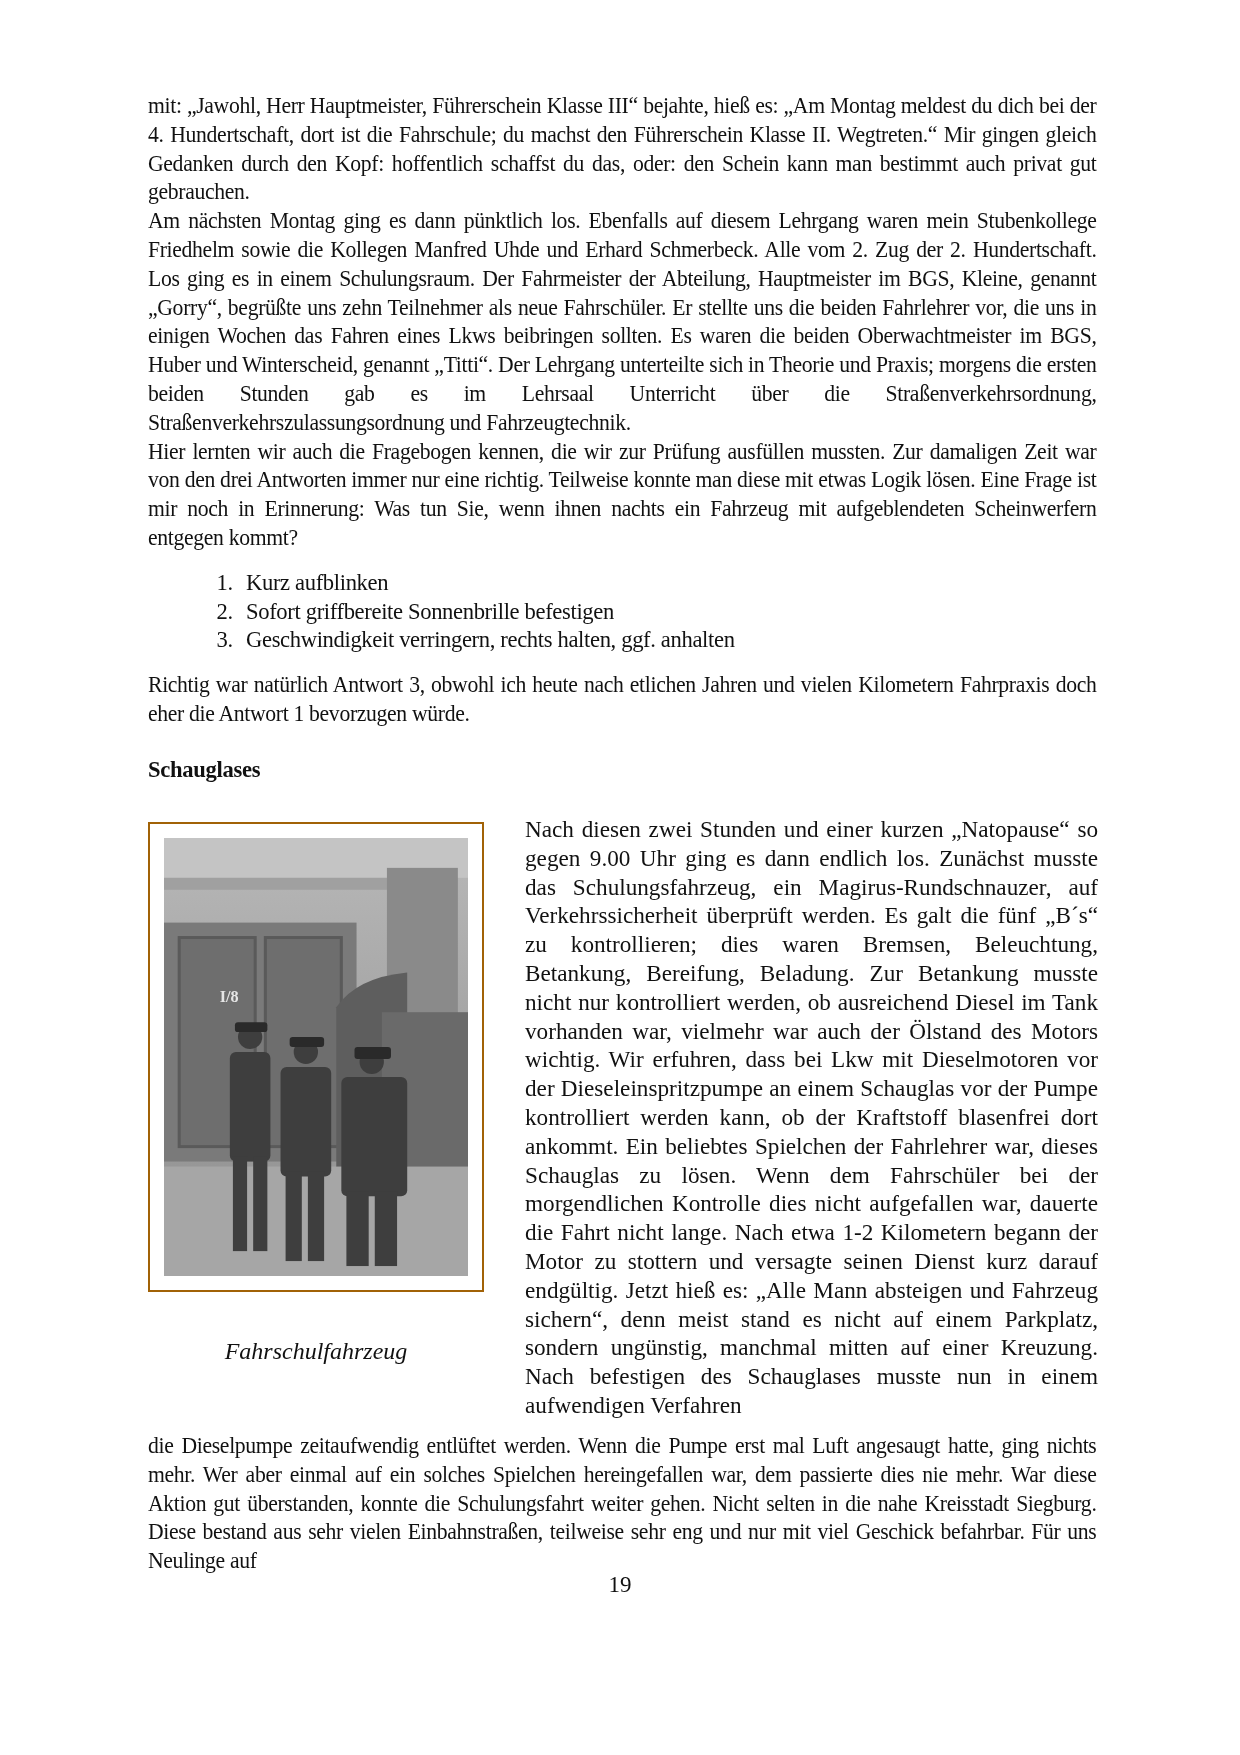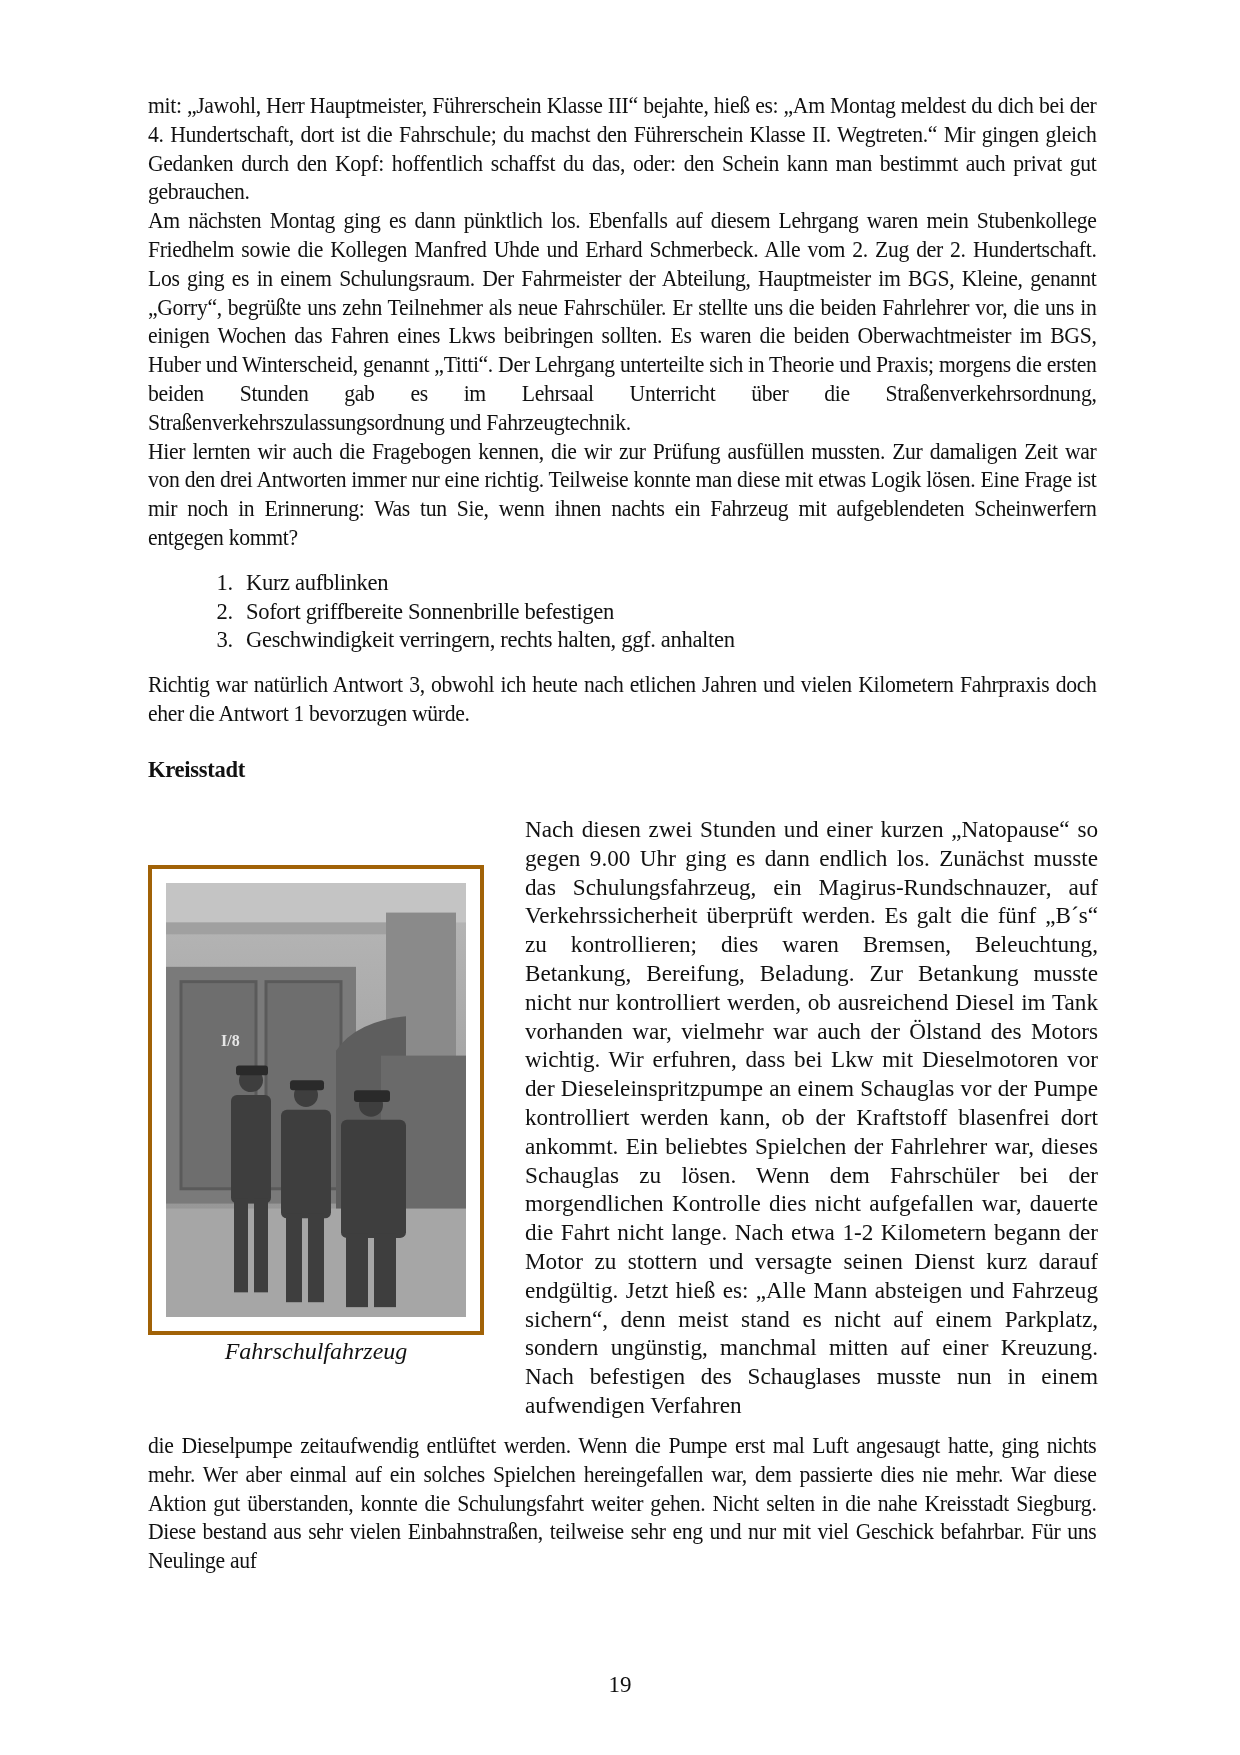--- a/index.html
+++ b/index.html
@@ -6,45 +6,45 @@
   body { width: 1240px; height: 1755px; position: relative; overflow: hidden;
          font-family: "Liberation Serif", serif; color: #111; }
   .page { position: absolute; left: 148px; top: 92px; width: 950px; }
   .p { font-size: 22.6px; line-height: 28.8px; text-align: justify;
        letter-spacing: -0.35px; margin: 0; transform: scaleX(0.96); transform-origin: left top; width: 104%; }
   .p.last { text-align-last: left; }
   ol { margin: 16px; padding-left: 74px; font-size: 22.6px; line-height: 28.8px; letter-spacing: -0.35px; }
   ol li { padding-left: 8px; }
   h2 { font-size: 22.6px; font-weight: bold; margin: 0; position: absolute; left: 148px; top: 757px; letter-spacing: -0.3px; }
   .figure { position: absolute; left: 148px; top: 822px; width: 336px; height: 470px;
-            border: 4px solid #a16207; box-sizing: border-box; background: #fff; margin-top: 43px; }
+            border: 2px solid #a16207; box-sizing: border-box; background: #fff; }
   .photo { position: absolute; left: 14px; top: 14px; right: 14px; bottom: 14px; background: #9a9a9a; overflow: hidden; }
   .caption { position: absolute; left: 148px; top: 1318px; width: 336px; text-align: center;
              font-style: italic; font-size: 24px; margin-top: 20px; }
   .col { position: absolute; left: 525px; top: 815px; width: 573px; }
   .col .p { font-size: 23.2px; line-height: 28.8px; letter-spacing: 0; transform: none; width: 100%; }
   .after { position: absolute; left: 148px; top: 1432px; width: 950px; }
-  .pagenum { position: absolute; left: 0; width: 1240px; top: 1672px; text-align: center; font-size: 23px; }
+  .pagenum { position: absolute; left: 0; width: 1240px; top: 1572px; text-align: center; font-size: 23px; }
 </style>
 </head>
 <body>
 
 <div class="page">
   <p class="p">mit: „Jawohl, Herr Hauptmeister, Führerschein Klasse III“ bejahte, hieß es: „Am Montag meldest du dich bei der 4. Hundertschaft, dort ist die Fahrschule; du machst den Führerschein Klasse II. Wegtreten.“ Mir gingen gleich Gedanken durch den Kopf: hoffentlich schaffst du das, oder: den Schein kann man bestimmt auch privat gut gebrauchen.</p>
   <p class="p">Am nächsten Montag ging es dann pünktlich los. Ebenfalls auf diesem Lehrgang waren mein Stubenkollege Friedhelm sowie die Kollegen Manfred Uhde und Erhard Schmerbeck. Alle vom 2. Zug der 2. Hundertschaft. Los ging es in einem Schulungsraum. Der Fahrmeister der Abteilung, Hauptmeister im BGS, Kleine, genannt „Gorry“, begrüßte uns zehn Teilnehmer als neue Fahrschüler. Er stellte uns die beiden Fahrlehrer vor, die uns in einigen Wochen das Fahren eines Lkws beibringen sollten. Es waren die beiden Oberwachtmeister im BGS, Huber und Winterscheid, genannt „Titti“. Der Lehrgang unterteilte sich in Theorie und Praxis; morgens die ersten beiden Stunden gab es im Lehrsaal Unterricht über die Straßenverkehrsordnung, Straßenverkehrszulassungsordnung und Fahrzeugtechnik.</p>
   <p class="p">Hier lernten wir auch die Fragebogen kennen, die wir zur Prüfung ausfüllen mussten. Zur damaligen Zeit war von den drei Antworten immer nur eine richtig. Teilweise konnte man diese mit etwas Logik lösen. Eine Frage ist mir noch in Erinnerung: Was tun Sie, wenn ihnen nachts ein Fahrzeug mit aufgeblendeten Scheinwerfern entgegen kommt?</p>
   <ol>
     <li>Kurz aufblinken</li>
     <li>Sofort griffbereite Sonnenbrille befestigen</li>
     <li>Geschwindigkeit verringern, rechts halten, ggf. anhalten</li>
   </ol>
   <p class="p">Richtig war natürlich Antwort 3, obwohl ich heute nach etlichen Jahren und vielen Kilometern Fahrpraxis doch eher die Antwort 1 bevorzugen würde.</p>
 </div>
 
-<h2>Kreisstadt</h2>
+<h2>Schauglases</h2>
 
 <div class="figure">
   <div class="photo">
     <svg width="100%" height="100%" viewBox="0 0 300 440" preserveAspectRatio="none">
       <defs>
         <linearGradient id="wall" x1="0" y1="0" x2="0" y2="1">
           <stop offset="0" stop-color="#b8b8b8"></stop>
           <stop offset="1" stop-color="#8c8c8c"></stop>
         </linearGradient>
       </defs>

